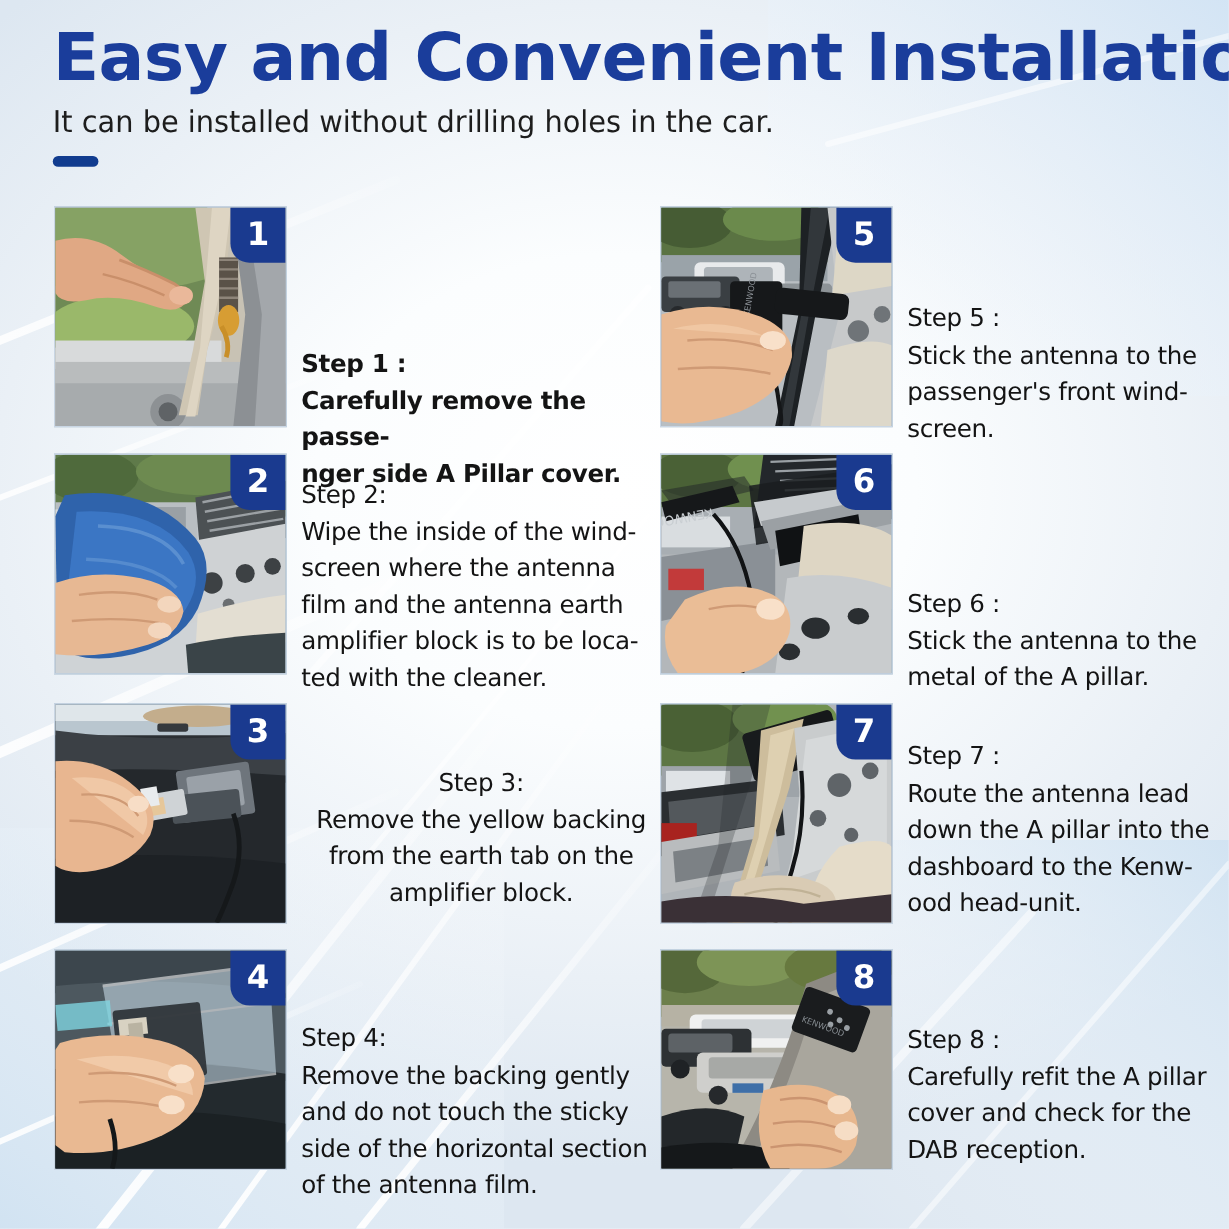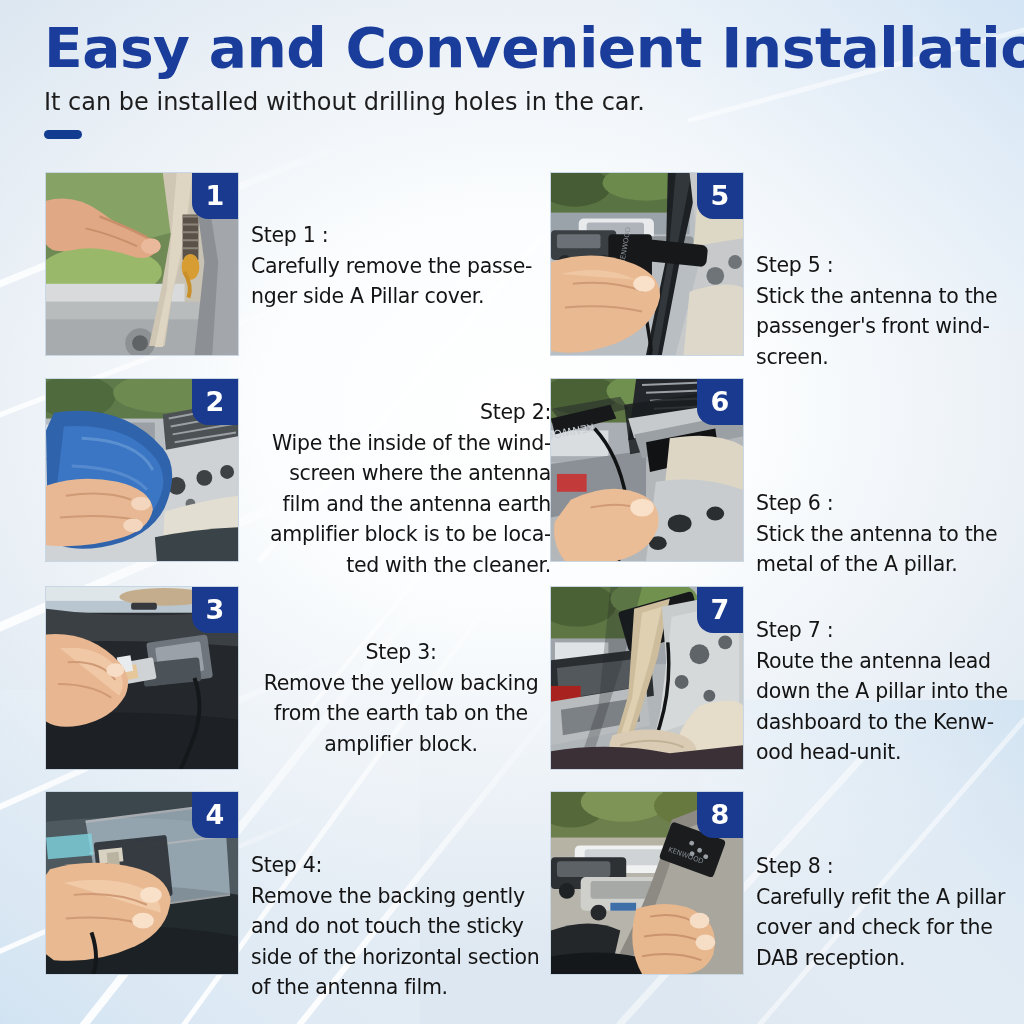--- a/index.html
+++ b/index.html
@@ -131,22 +131,22 @@
     font-size: 20.5px;
     line-height: 30.5px;
     color: #141414;
     letter-spacing: -0.3px;
     white-space: pre-line;
   }
   .col-left .step-text  { width: 300px; }
   .col-right .step-text { width: 270px; }
 
   
-  .row-1.col-left  .step-text { margin-top: 48px; }
-  .row-2.col-left  .step-text { margin-top: 19px; text-align: right;  }
+  .row-1.col-left  .step-text { margin-top: 116px; font-weight: bold; }
+  .row-2.col-left  .step-text { margin-top: 19px;  }
   .row-3.col-left  .step-text { margin-top: 51px; text-align: center;  }
   .row-4.col-left  .step-text { margin-top: 59px;  }
   .row-1.col-right .step-text { margin-top: 78px;  }
   .row-2.col-right .step-text { margin-top: 110px; }
   .row-3.col-right .step-text { margin-top: 29px;  }
   .row-4.col-right .step-text { margin-top: 60px;  }
 </style>
 </head>
 <body>
 

